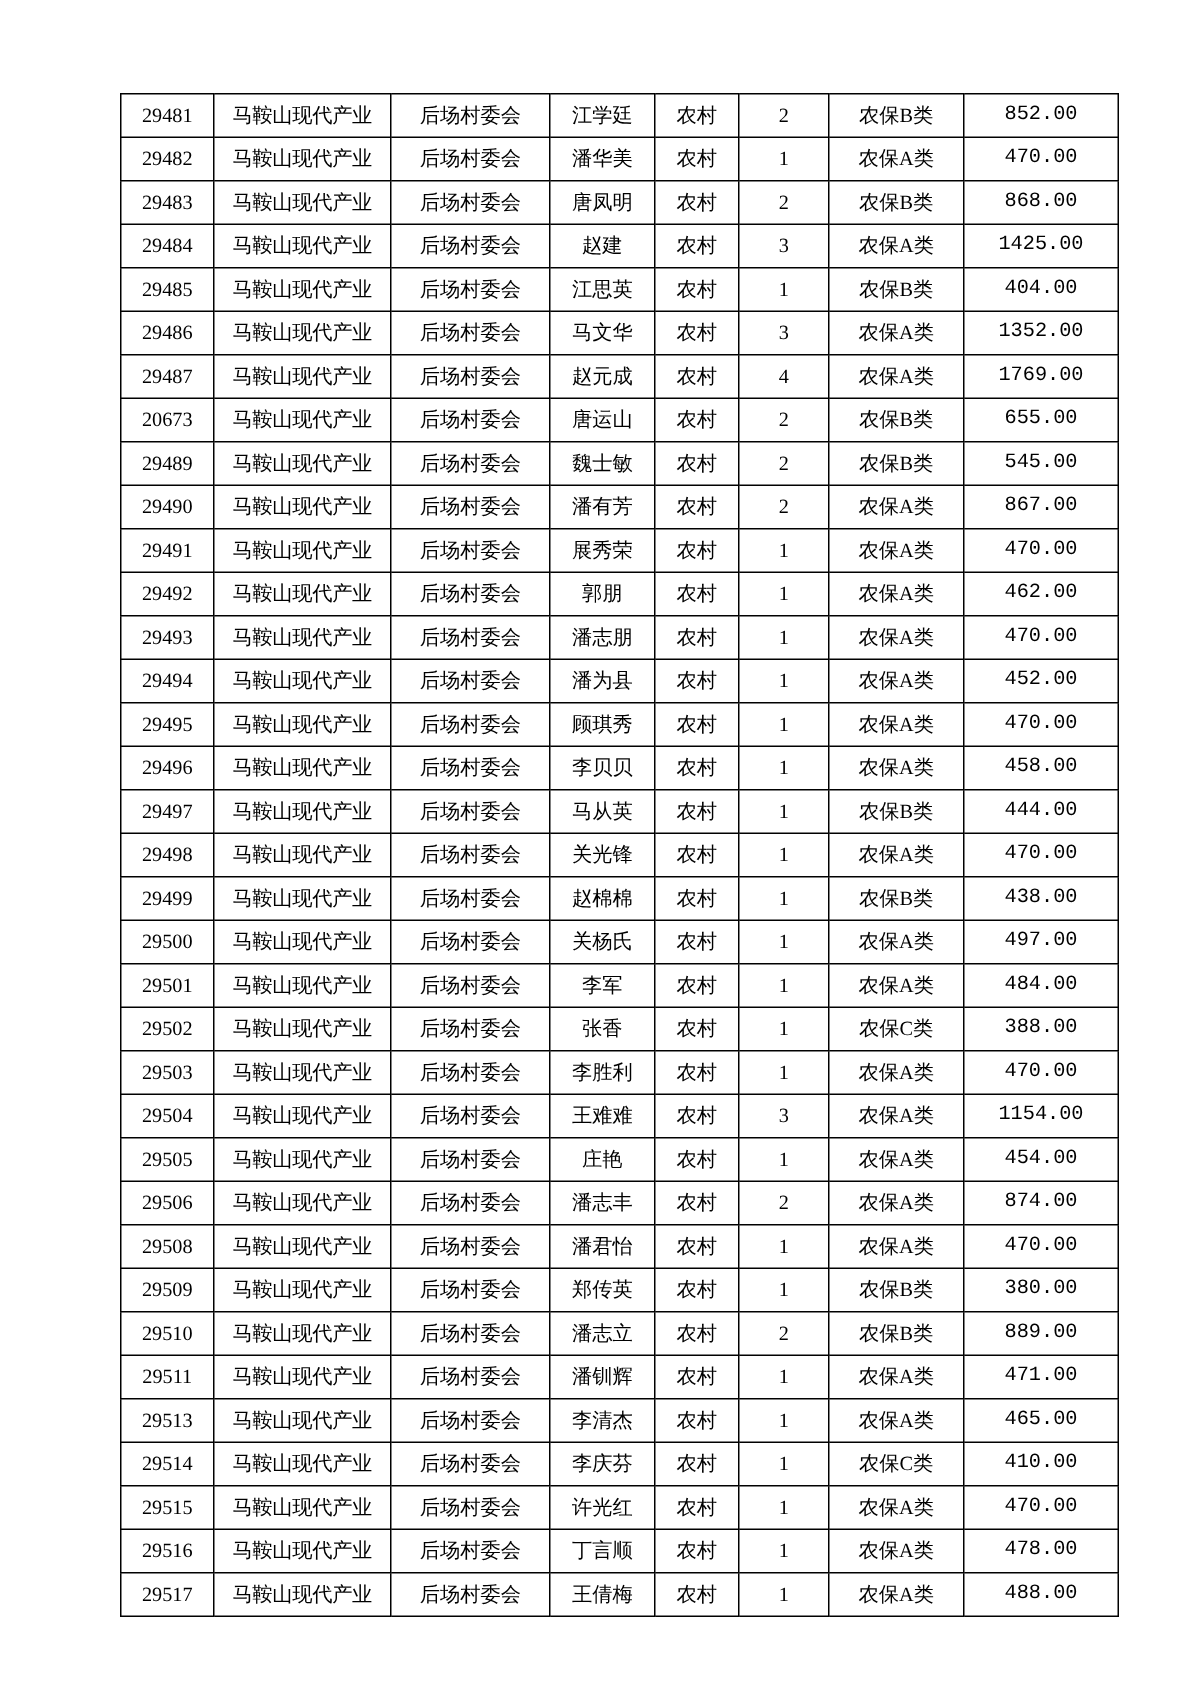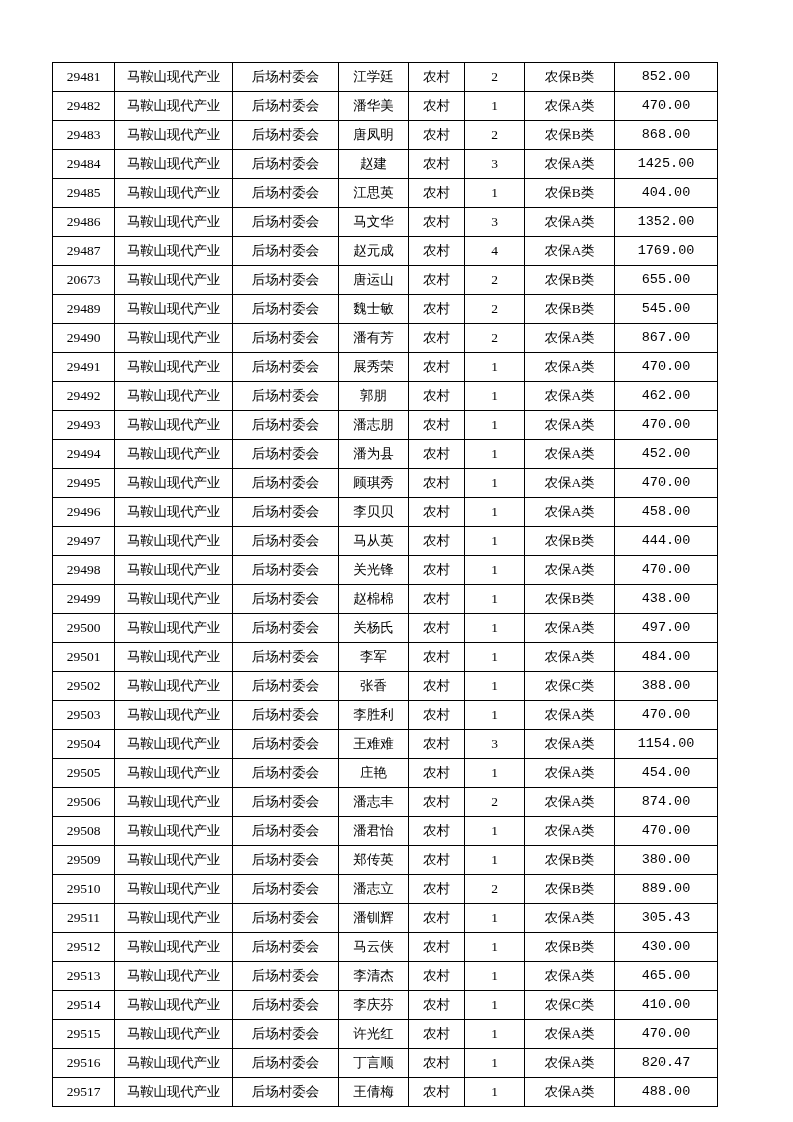--- a/index.html
+++ b/index.html
@@ -11,21 +11,21 @@
     width: 793px;
     height: 1122px;
     font-family: "Liberation Serif", "DejaVu Serif", serif;
     color: #000000;
   }
   .page {
     position: relative;
     width: 793px;
     height: 852px;
     box-sizing: border-box;
-    padding: 62px 60px 0 52px;
+    padding: 62px 60px 0 80px;
   }
   table.data-table {
     border-collapse: collapse;
     width: 665px;
     table-layout: fixed;
   }
   table.data-table td {
     border: 1px solid #000000;
     height: 28px;
     padding: 0 2px;
@@ -362,31 +362,21 @@
           <td class="amount-cell">889.00</td>
         </tr>
         <tr>
           <td>29511</td>
           <td class="org-cell">马鞍山现代产业</td>
           <td>后场村委会</td>
           <td>潘钏辉</td>
           <td>农村</td>
           <td>1</td>
           <td>农保A类</td>
-          <td class="amount-cell">305.43</td>
-        </tr>
-        <tr>
-          <td>29512</td>
-          <td class="org-cell">马鞍山现代产业</td>
-          <td>后场村委会</td>
-          <td>马云侠</td>
-          <td>农村</td>
-          <td>1</td>
-          <td>农保B类</td>
-          <td class="amount-cell">430.00</td>
+          <td class="amount-cell">471.00</td>
         </tr>
         <tr>
           <td>29513</td>
           <td class="org-cell">马鞍山现代产业</td>
           <td>后场村委会</td>
           <td>李清杰</td>
           <td>农村</td>
           <td>1</td>
           <td>农保A类</td>
           <td class="amount-cell">465.00</td>
@@ -412,21 +402,21 @@
           <td class="amount-cell">470.00</td>
         </tr>
         <tr>
           <td>29516</td>
           <td class="org-cell">马鞍山现代产业</td>
           <td>后场村委会</td>
           <td>丁言顺</td>
           <td>农村</td>
           <td>1</td>
           <td>农保A类</td>
-          <td class="amount-cell">820.47</td>
+          <td class="amount-cell">478.00</td>
         </tr>
         <tr>
           <td>29517</td>
           <td class="org-cell">马鞍山现代产业</td>
           <td>后场村委会</td>
           <td>王倩梅</td>
           <td>农村</td>
           <td>1</td>
           <td>农保A类</td>
           <td class="amount-cell">488.00</td>

